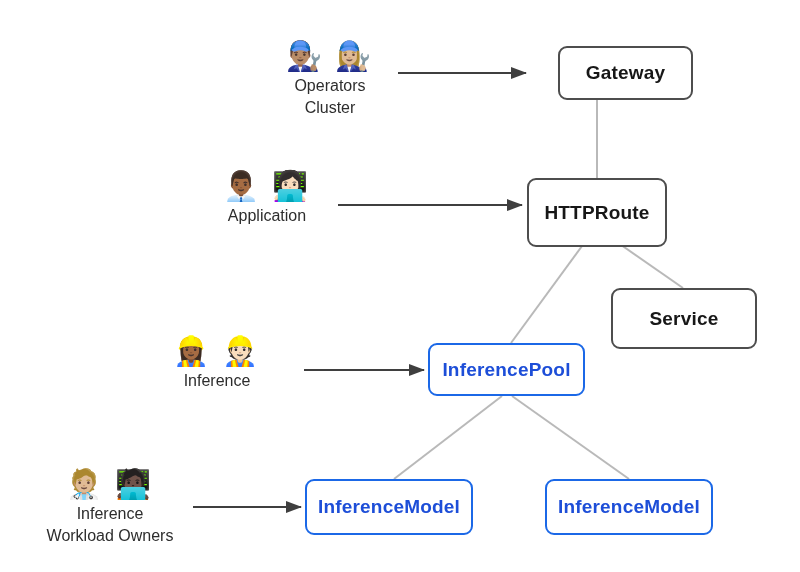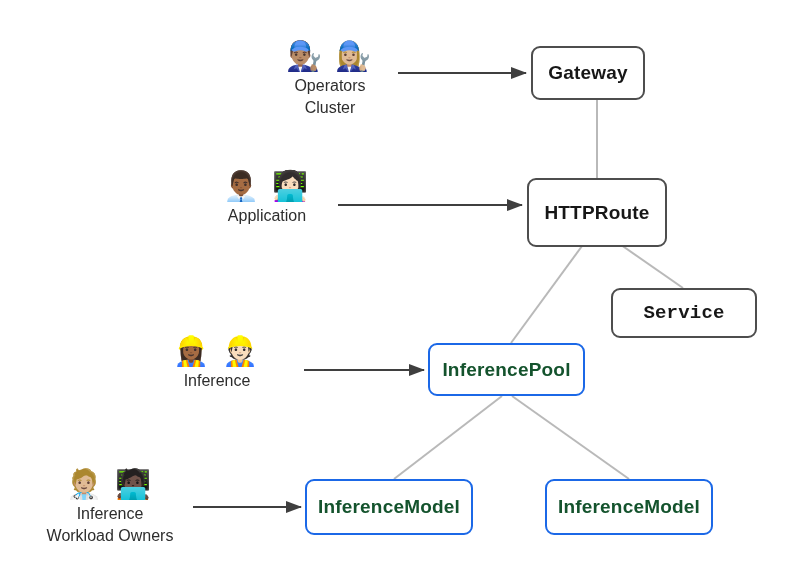--- a/index.html
+++ b/index.html
@@ -27,21 +27,21 @@
     font-weight: bold;
     font-size: 19px;
     letter-spacing: 0.2px;
   }
   .node.core {
     border: 2px solid #4d4d4d;
     color: #171717;
   }
   .node.ext {
     border: 2px solid #1b68e7;
-    color: #14532d;
+    color: #1d4ed8;
   }
   .actor {
     position: absolute;
     text-align: center;
     color: #2d2d2d;
   }
   .actor .emoji {
     font-size: 29px;
     line-height: 38px;
     letter-spacing: 2px;
@@ -72,29 +72,29 @@
     <line x1="601" y1="231" x2="683" y2="288" stroke="#b9b9b9" stroke-width="2"></line>
     <line x1="502" y1="396" x2="394" y2="479" stroke="#b9b9b9" stroke-width="2"></line>
     <line x1="512" y1="396" x2="629" y2="479" stroke="#b9b9b9" stroke-width="2"></line>
 
     <line x1="398" y1="73" x2="526" y2="73" stroke="#3f3f3f" stroke-width="2" marker-end="url(#ah)"></line>
     <line x1="338" y1="205" x2="522" y2="205" stroke="#3f3f3f" stroke-width="2" marker-end="url(#ah)"></line>
     <line x1="304" y1="370" x2="424" y2="370" stroke="#3f3f3f" stroke-width="2" marker-end="url(#ah)"></line>
     <line x1="193" y1="507" x2="301" y2="507" stroke="#3f3f3f" stroke-width="2" marker-end="url(#ah)"></line>
   </svg>
 
-  <div class="node core" style="left:531px; top:46px; width:114px; height:54px;">
+  <div class="node core" style="left:558px; top:46px; width:135px; height:54px;">
     <span>Gateway</span>
   </div>
 
   <div class="node core" style="left:527px; top:178px; width:140px; height:69px;">
     <span>HTTPRoute</span>
   </div>
 
-  <div class="node core" style="left:611px; top:288px; width:146px; height:50px;font-family:Liberation Mono, monospace;">
+  <div class="node core" style="left:611px; top:288px; width:146px; height:61px;">
     <span>Service</span>
   </div>
 
   <div class="node ext" style="left:428px; top:343px; width:157px; height:53px;">
     <span>InferencePool</span>
   </div>
 
   <div class="node ext" style="left:305px; top:479px; width:168px; height:56px;">
     <span>InferenceModel</span>
   </div>

